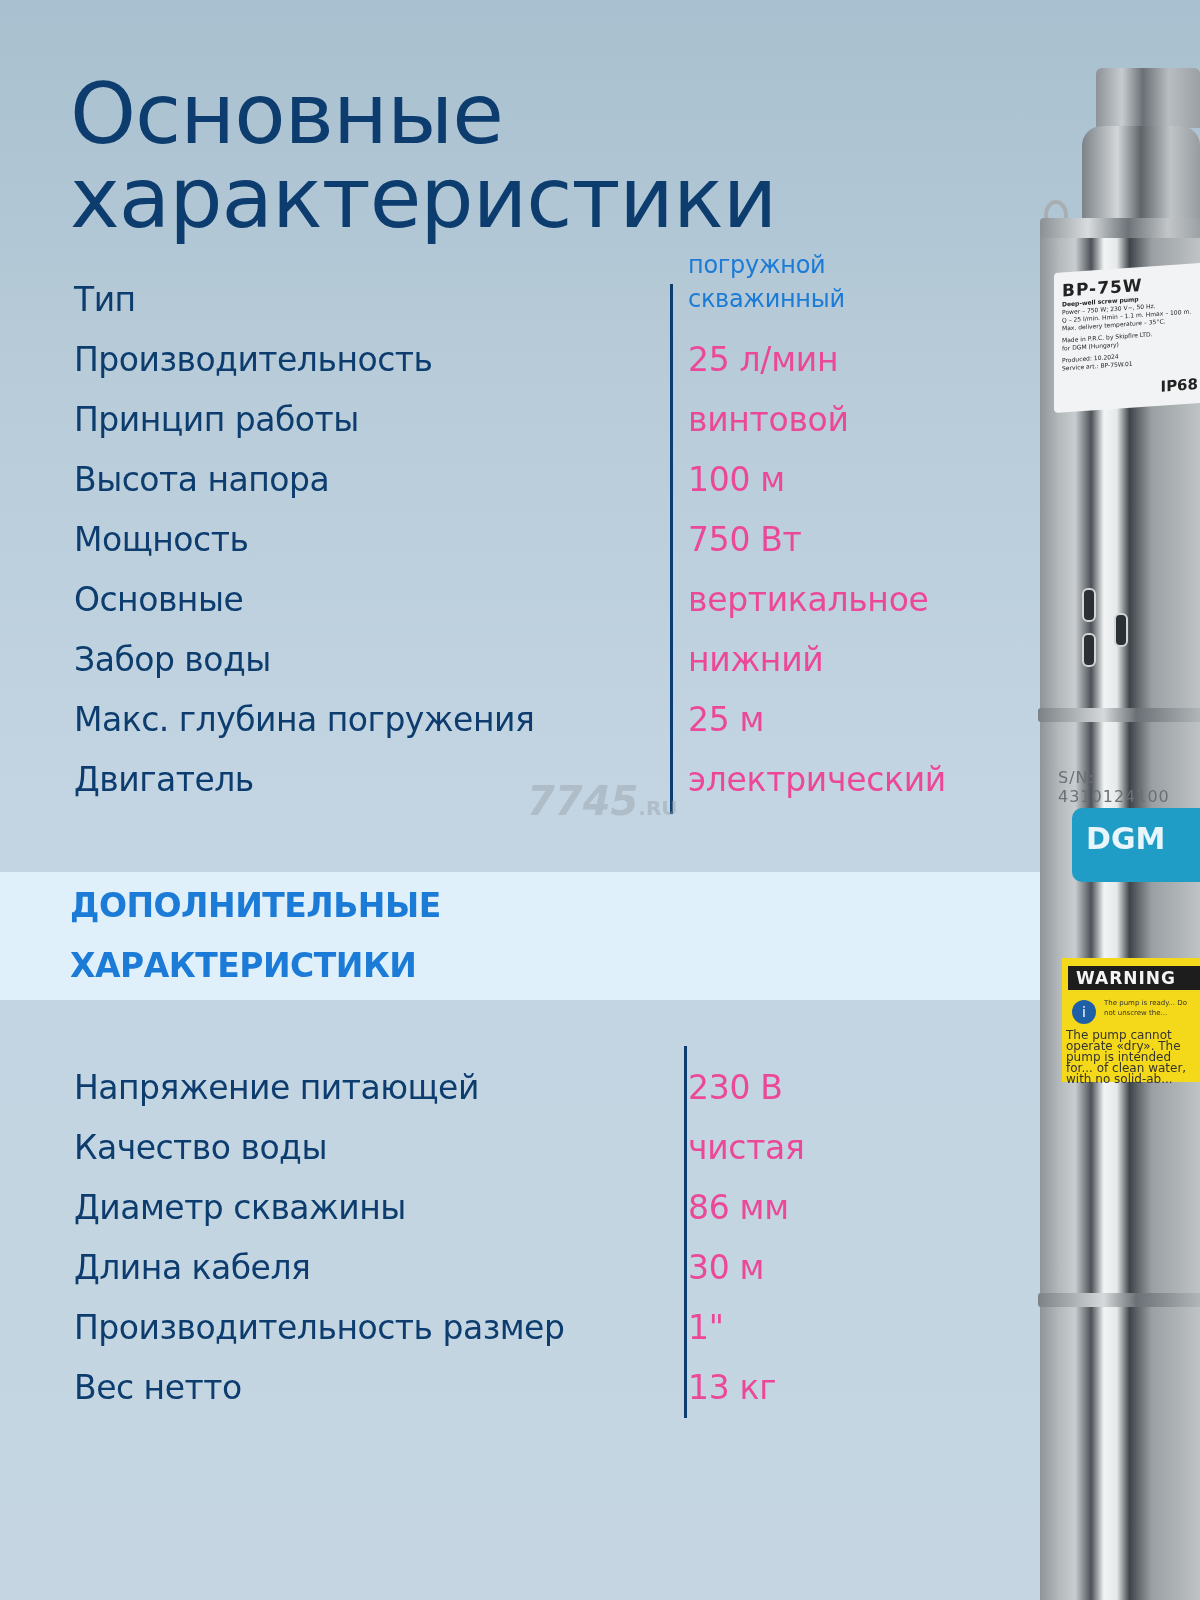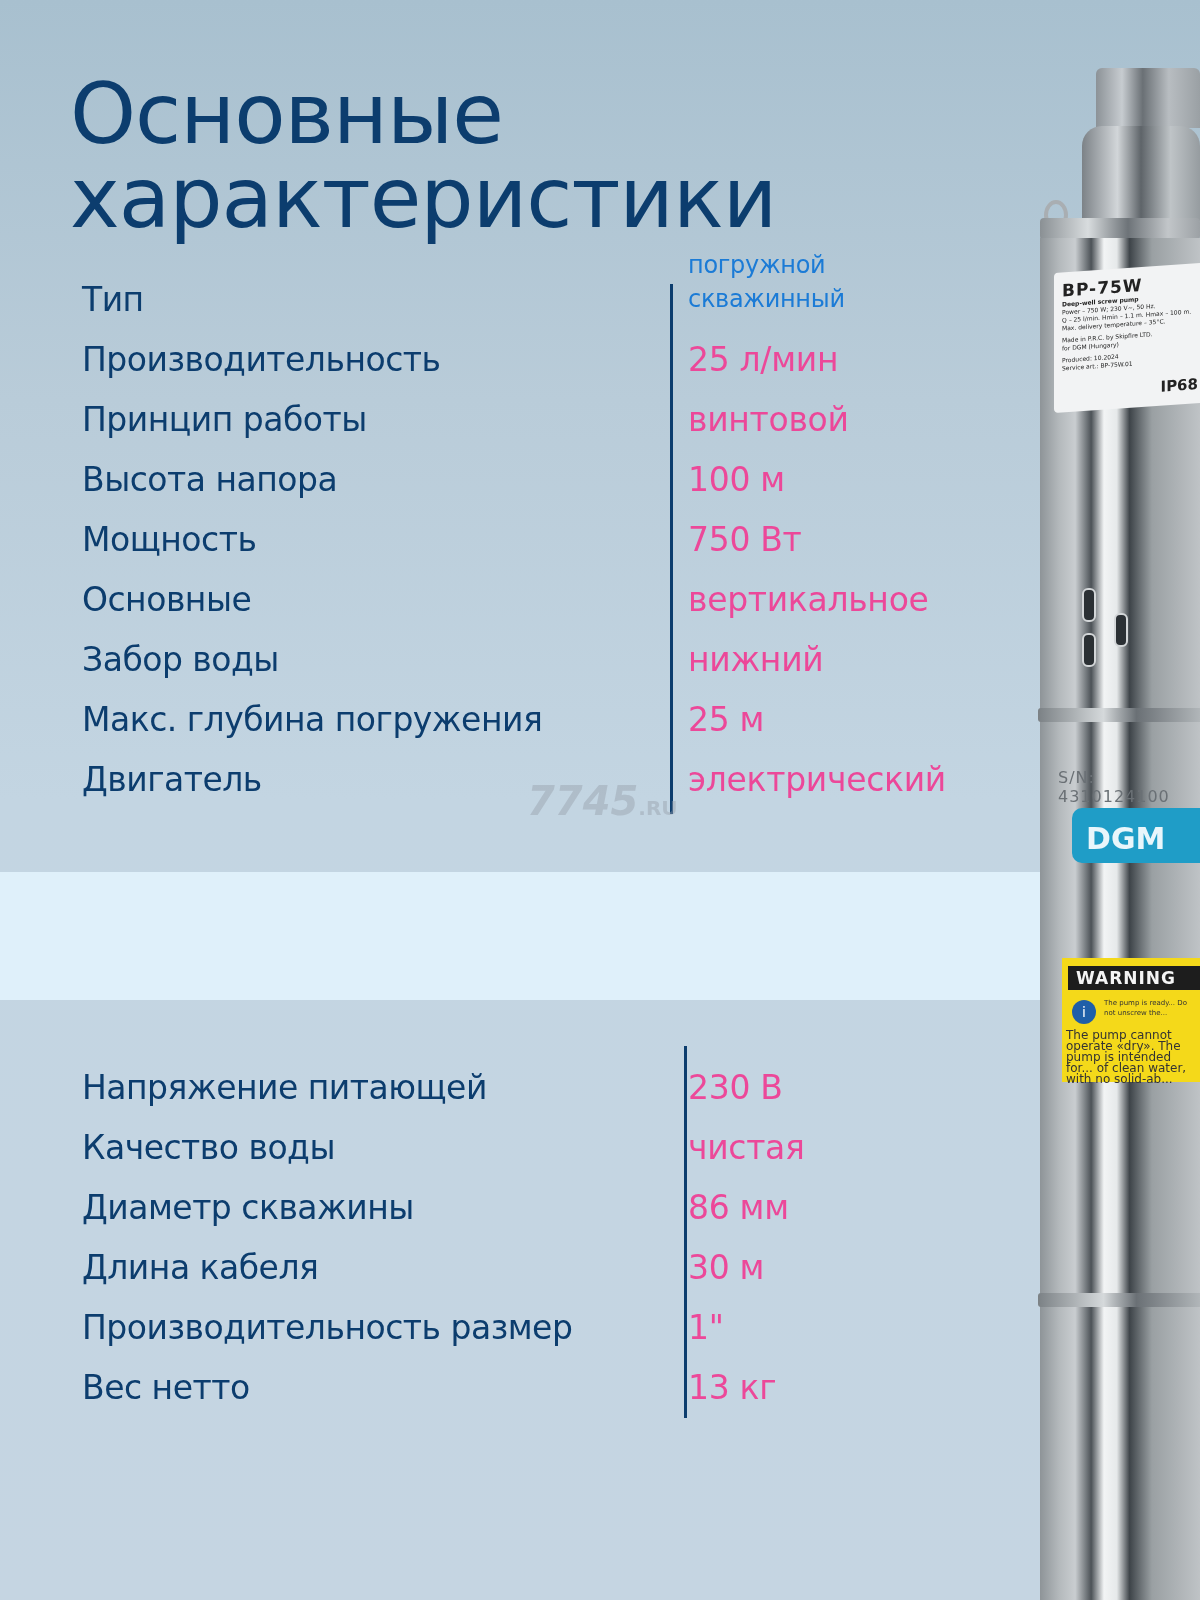--- a/index.html
+++ b/index.html
@@ -10,21 +10,21 @@
     }
     .page { position: absolute; inset: 0; }
     .title {
       position: absolute; left: 70px; top: 72px; margin: 0;
       color: #0c3d6e; font-size: 84px; line-height: 84px; font-weight: 400;
       letter-spacing: -1px;
     }
     .title span { display: block; }
     .spec-block { position: absolute; left: 70px; }
     .spec-row { position: absolute; left: 0; height: 40px; white-space: nowrap; }
-    .spec-label { position: absolute; left: 12px; font-size: 33px; color: #0c3d6e; line-height: 40px; letter-spacing: -0.5px; }
+    .spec-label { position: absolute; left: 4px; font-size: 33px; color: #0c3d6e; line-height: 40px; letter-spacing: -0.5px; }
     .spec-value { position: absolute; left: 618px; font-size: 33px; color: #ec4899; line-height: 40px; letter-spacing: -0.3px; }
     .divider { position: absolute; width: 3px; background: #0c3d6e; }
     .band {
       position: absolute; left: 0; top: 872px; width: 1046px; height: 128px;
       background: #dff0fa;
     }
     .band-title {
       position: absolute; left: 70px; top: 876px; margin: 0;
       color: #1b7bd6; font-weight: 700; font-size: 33px; line-height: 60px;
       letter-spacing: -0.5px;
@@ -66,21 +66,21 @@
     .pump .label {
       position: absolute; left: 14px; top: 200px; width: 146px; height: 140px;
       background: #f2f3f4; border-radius: 4px 0 0 4px; padding: 8px 0 0 8px; box-sizing: border-box;
       color: #222; transform: skewY(-4deg);
     }
     .pump .label .model { font-size: 17px; font-weight: 700; letter-spacing: 1px; }
     .pump .label .small { font-size: 6px; line-height: 8px; }
     .pump .label .ip { position: absolute; right: 2px; bottom: 10px; font-size: 15px; font-weight: 700; }
     .pump .sn { position: absolute; left: 18px; top: 700px; font-size: 16px; color: #6a7075; letter-spacing: 1px; }
     .pump .brand {
-      position: absolute; left: 32px; top: 740px; width: 128px; height: 55px;
+      position: absolute; left: 32px; top: 740px; width: 128px; height: 74px;
       background: #1f9dc7; border-radius: 10px 0 0 10px;
       color: #e8f6fb; font-weight: 700; font-size: 30px; line-height: 62px; padding-left: 14px; box-sizing: border-box;
     }
     .pump .warning {
       position: absolute; left: 22px; top: 890px; width: 138px; height: 124px;
       background: #f4d91a;
     }
     .pump .warning .bar {
       background: #1d1d1d; color: #f4f4f4; font-size: 17px; font-weight: 700;
       margin: 8px 0 0 6px; padding: 2px 0 2px 8px; letter-spacing: 1px;
@@ -147,20 +147,24 @@
       <span class="spec-label">Двигатель</span>
       <span class="spec-value">электрический</span>
     </div>
   </div>
 
   <div class="watermark">
     <span>7745</span><small>.RU</small>
   </div>
 
   <div class="band"></div>
+  <h2 class="band-title">
+    <span>ДОПОЛНИТЕЛЬНЫЕ</span>
+    <span>ХАРАКТЕРИСТИКИ</span>
+  </h2>
 
   <div class="spec-block" style="top:1068px;">
     <div class="divider" style="left:614px; top:-22px; height:372px;"></div>
     <div class="spec-row" style="top:0px;">
       <span class="spec-label">Напряжение питающей</span>
       <span class="spec-value">230 В</span>
     </div>
     <div class="spec-row" style="top:60px;">
       <span class="spec-label">Качество воды</span>
       <span class="spec-value">чистая</span>

